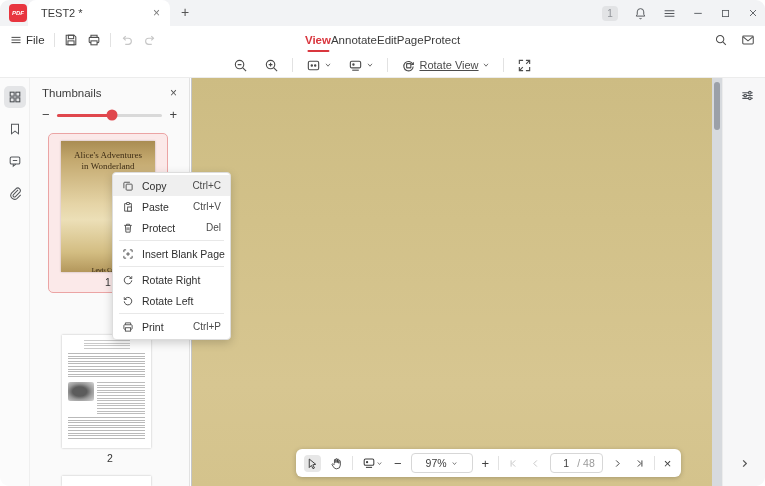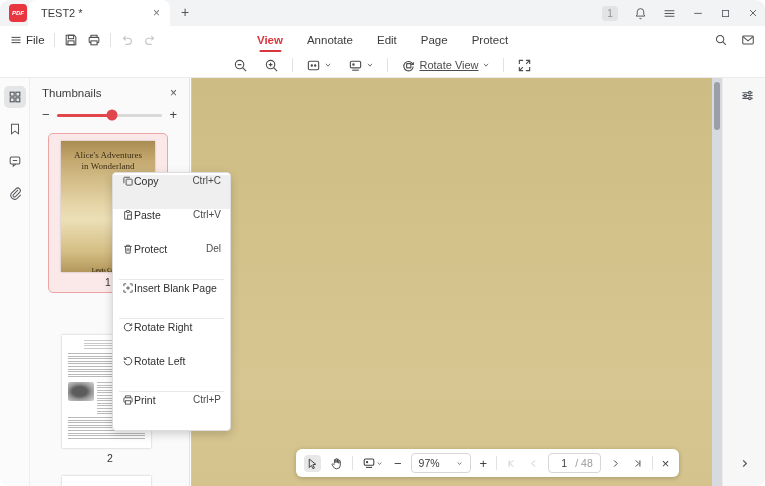--- a/index.html
+++ b/index.html
@@ -18,21 +18,21 @@
   .badge { background:#e2e3e5; color:#8f9297; font-size:10px; border-radius:4px; min-width:16px; height:15px; display:flex; align-items:center; justify-content:center; padding:0 3px; }
   .tb-ico { color:#54575c; display:flex; align-items:center; }
 
   
   .menubar { position:absolute; left:0; top:26px; width:765px; height:27px; background:#fff; display:flex; align-items:center; }
   .mb-left { display:flex; align-items:center; margin-left:10px; gap:9px; }
   .mb-file { display:flex; align-items:flex-end; gap:4px; font-size:11.5px; color:#333; }
   .vsep { width:1px; height:14px; background:#e2e2e2; }
   .mb-ico { color:#4e4e4e; display:flex; align-items:center; }
   .mb-ico.dim { color:#c6c6c6; }
-  .mb-center { position:absolute; left:50%; transform:translateX(-50%); display:flex; gap:24px; align-items:center; height:27px; }
+  .mb-center { position:absolute; left:50%; transform:translateX(-50%); display:flex; align-items:center; height:27px; }
   .menu-item { font-size:11.5px; color:#3c3c3c; height:27px; display:flex; align-items:center; position:relative; }
   .menu-item.active { color:#d9363e; font-weight:bold; }
   .menu-item.active::after { content:""; position:absolute; left:2px; right:2px; bottom:1px; height:2px; background:#d9363e; border-radius:1px; }
   .mb-right { position:absolute; right:10px; display:flex; gap:13px; align-items:center; color:#4e4e4e; }
 
   
   .toolbar { position:absolute; left:0; top:53px; width:765px; height:25px; background:#fff; border-bottom:1px solid #ececec; display:flex; align-items:center; justify-content:center; gap:10px; }
   .tool-btn { display:flex; align-items:center; gap:3px; color:#4c4c4c; font-size:11px; padding:2px 3px;text-decoration:underline; }
   .chev { color:#6a6a6a; }
 
@@ -73,33 +73,33 @@
 
   .scrollbar { position:absolute; left:712px; top:0; width:10px; height:408px; background:#d7dade; }
   .sb-thumb { position:absolute; left:2px; top:4px; width:6px; height:48px; border-radius:3px; background:#9ba0a8; }
 
   .rightstrip { position:absolute; left:722px; top:0; width:43px; height:408px; background:#f7f7f8; border-left:1px solid #ececec; }
   .rs-settings { position:absolute; right:10px; top:10px; color:#4e5257; }
   .rs-expand { position:absolute; right:16px; bottom:18px; color:#555; font-size:12px; }
 
   
   .ctx { position:absolute; left:112px; top:172px; width:119px; background:#fff; border:1px solid #ddd; border-radius:4px; box-shadow:0 3px 10px rgba(0,0,0,.18); padding:2px 0; z-index:30; }
-  .ctx-item { height:34px; display:flex; align-items:flex-start; padding:0 9px 0 8px; gap:0; }
+  .ctx-item { height:21px; display:flex; align-items:center; padding:0 9px 0 8px; gap:8px; }
   .ctx-item.hover { background:#efefef; }
   .ctx-ico { width:13px; display:flex; align-items:center; justify-content:center; color:#4b4b4b; flex:none; }
   .ctx-label { font-size:10.5px; color:#2f2f2f; white-space:nowrap; flex:1; }
   .ctx-short { font-size:10px; color:#4b4b4b; white-space:nowrap; }
   .ctx-sep { height:1px; background:#e8e8e8; margin:2px 6px; }
 
   
   .btoolbar { position:absolute; left:296px; top:449px; height:28px; background:#fff; border-radius:6px; box-shadow:0 1px 5px rgba(0,0,0,.22); display:flex; align-items:center; padding:0 8px; gap:7px; z-index:20; }
   .bt-btn { display:flex; align-items:center; color:#3f3f3f; padding:2px; border-radius:4px; }
   .bt-btn.active { background:#e7e7e7; }
   .bt-btn.disabled { color:#c7c7c7; }
-  .zoom-box { display:flex; align-items:center; gap:16px; border:1px solid #d7d7d7; border-radius:4px; height:20px; padding:0 7px; font-size:10.5px; color:#3c3c3c; }
+  .zoom-box { display:flex; align-items:center; gap:4px; border:1px solid #d7d7d7; border-radius:4px; height:20px; padding:0 14px; font-size:10.5px; color:#3c3c3c; }
   .page-box { display:flex; align-items:center; gap:3px; border:1px solid #d7d7d7; border-radius:4px; height:20px; padding:0 7px; font-size:10.5px; }
   .page-box input { width:16px; border:none; outline:none; font-size:10.5px; color:#3c3c3c; text-align:center; font-family:"Liberation Sans", sans-serif; background:transparent; }
   .page-total { color:#9a9a9a; white-space:nowrap; }
   svg { display:block; }
 </style>
 </head>
 <body>
 
 <div class="app">
 

